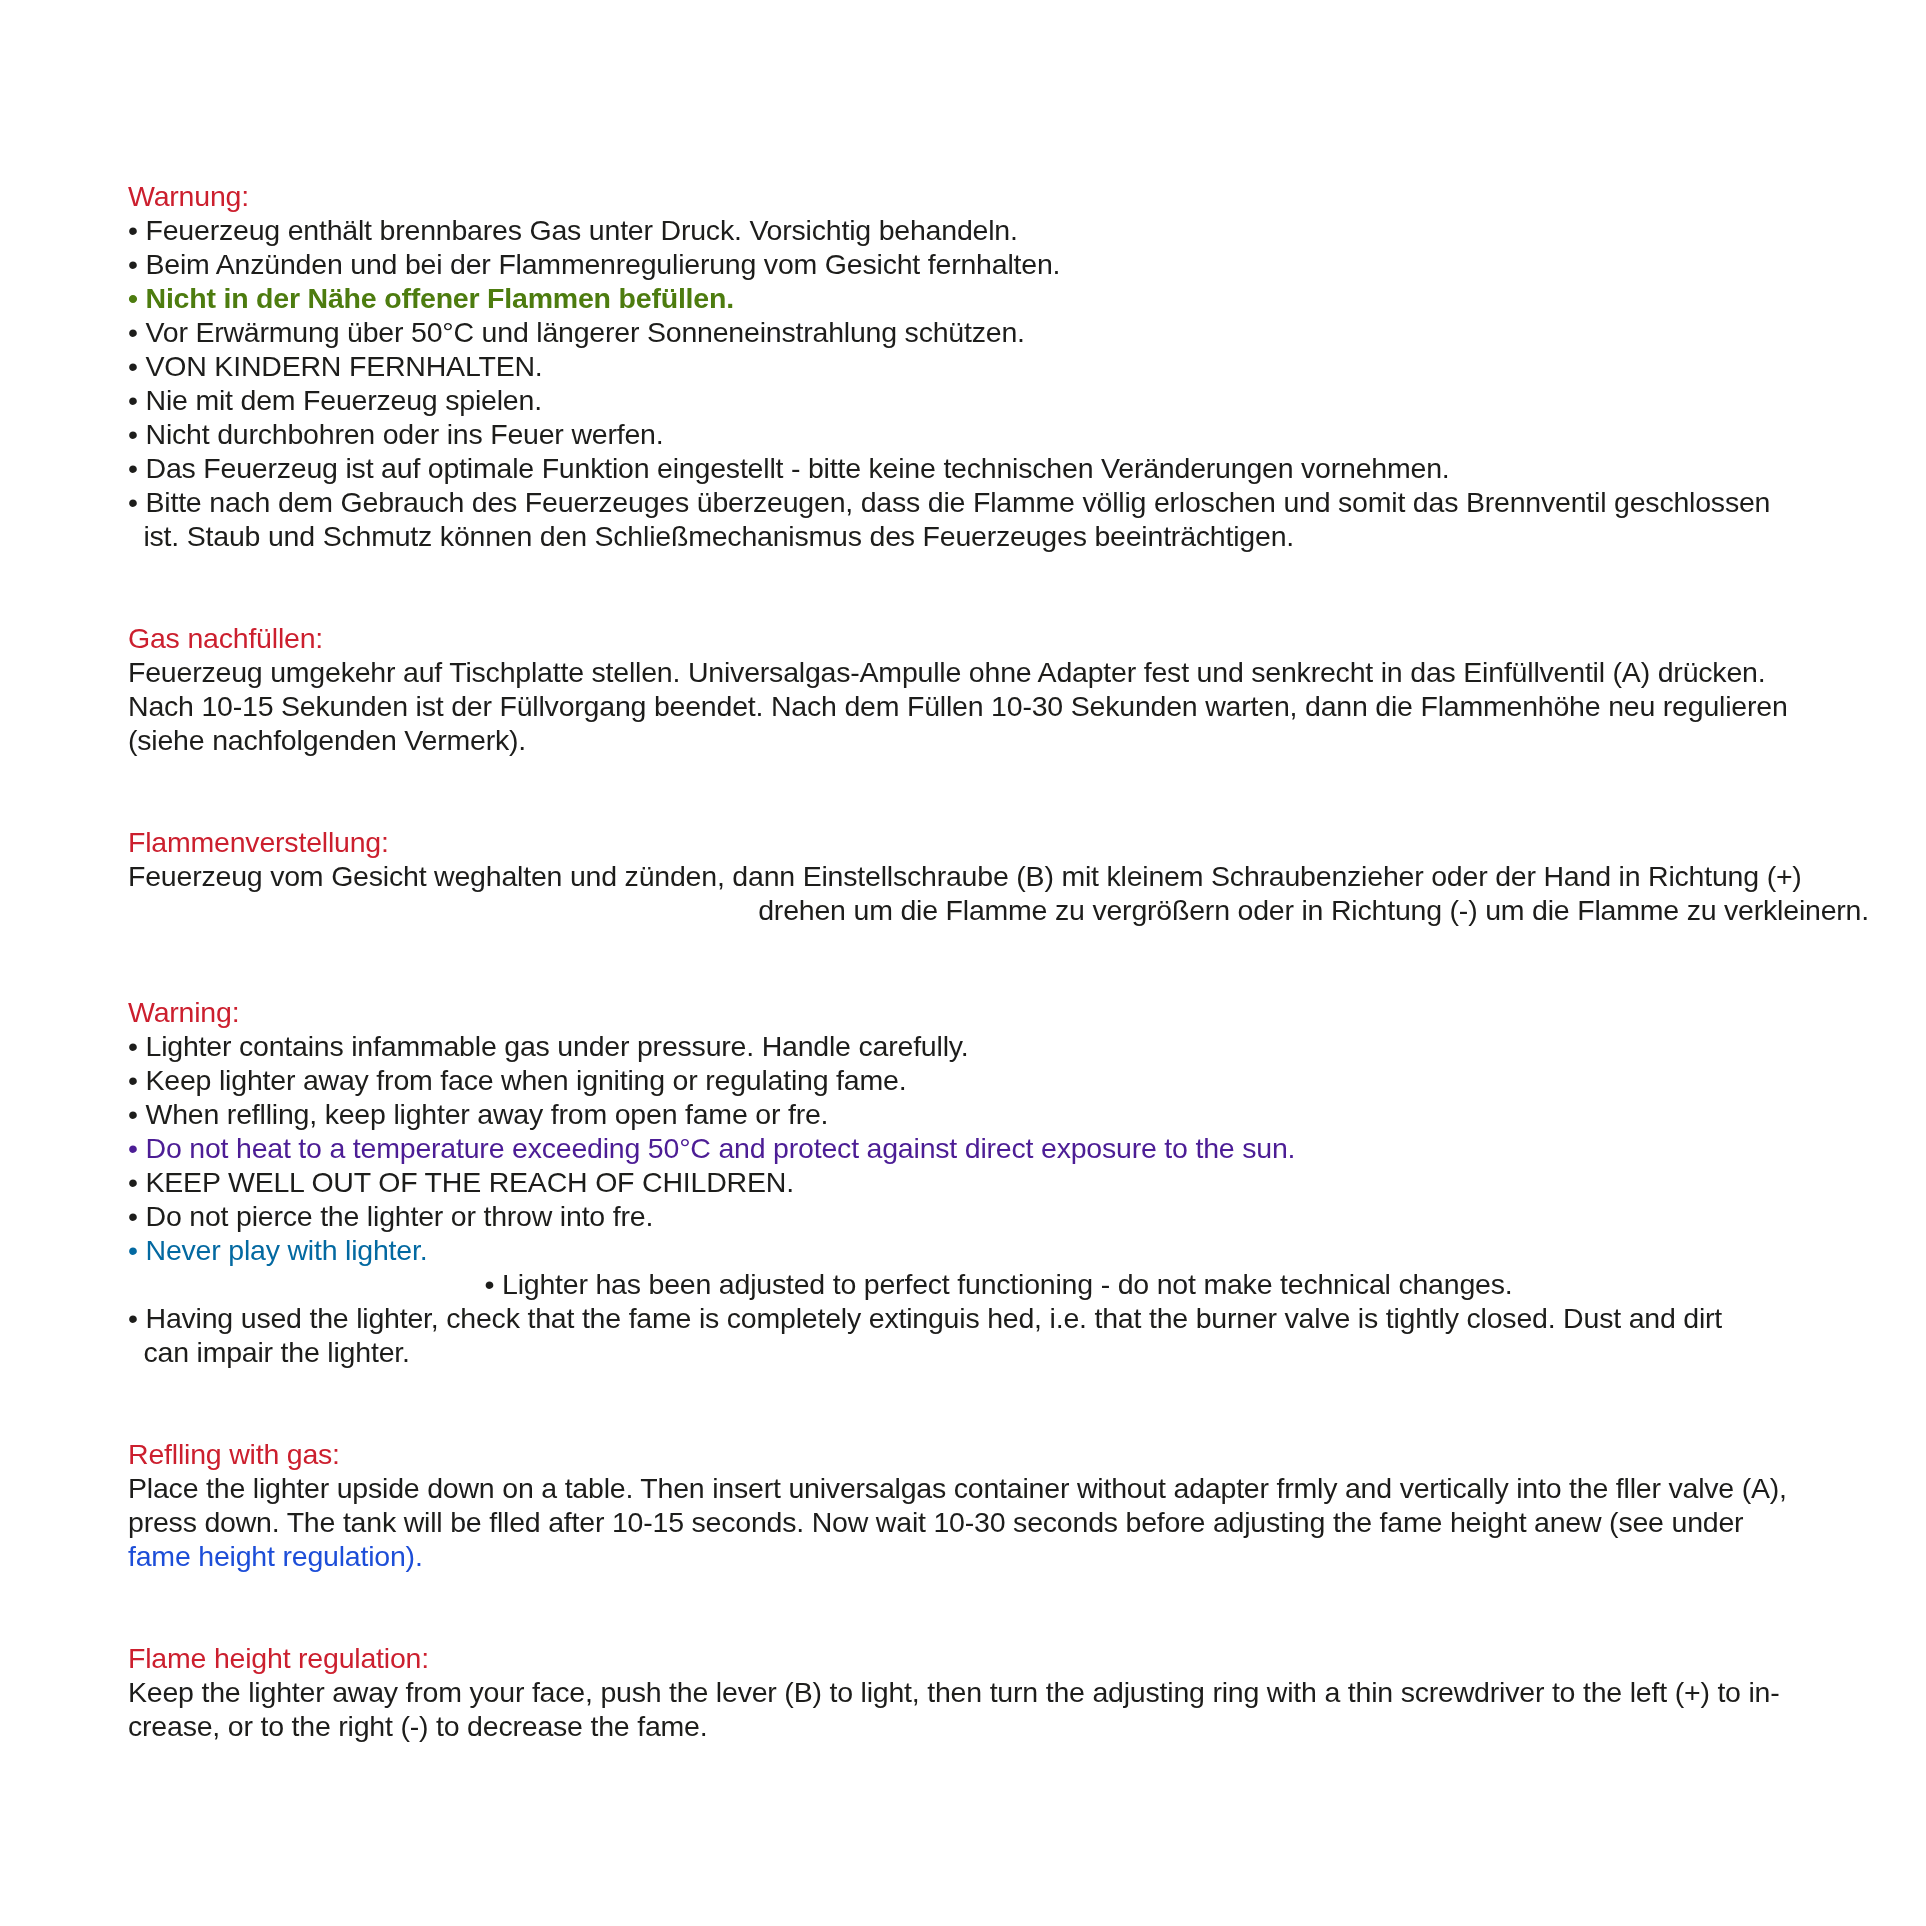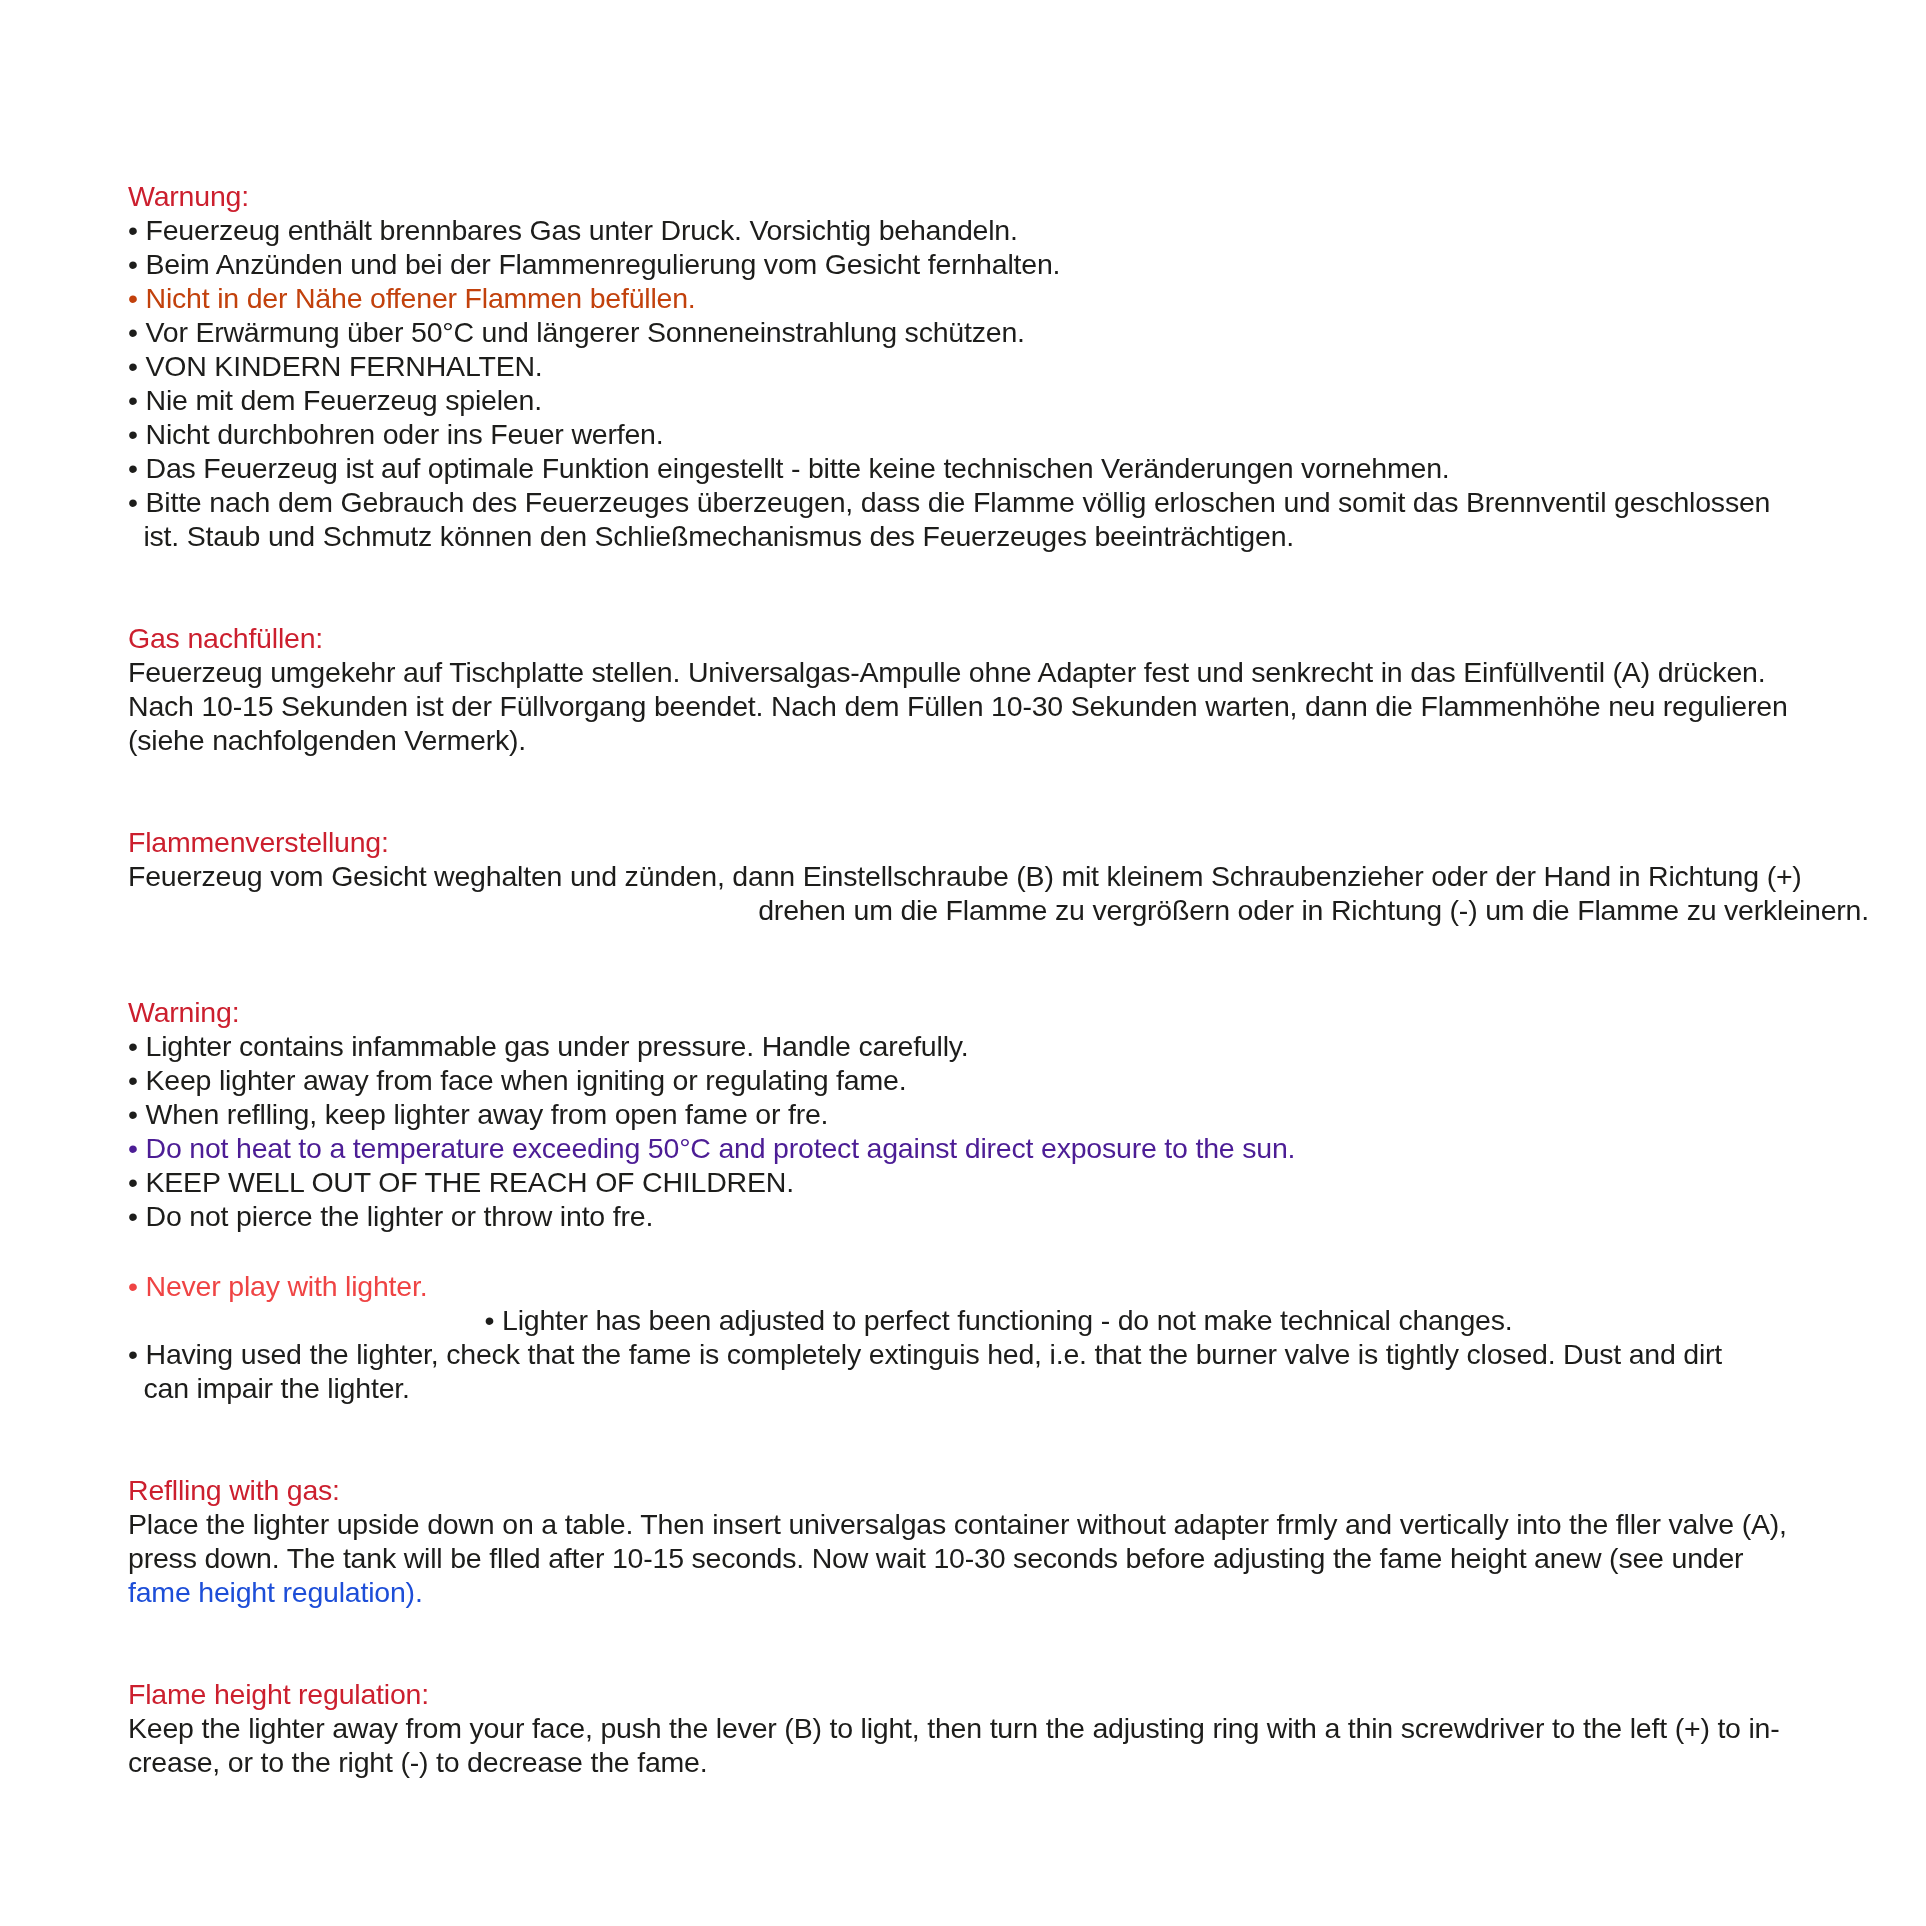--- a/index.html
+++ b/index.html
@@ -41,21 +41,21 @@
   }
 </style>
 </head>
 <body style="background: rgb(255, 255, 255);">
 
 <main class="sheet">
     <section class="section">
       <div class="section-heading" style="color: rgb(204, 31, 46);">Warnung:</div>
       <div class="text-line" style="color: rgb(29, 29, 27);">• Feuerzeug enthält brennbares Gas unter Druck. Vorsichtig behandeln.</div>
       <div class="text-line" style="color: rgb(29, 29, 27);">• Beim Anzünden und bei der Flammenregulierung vom Gesicht fernhalten.</div>
-      <div class="text-line" style="color: #c2410c;">• Nicht in der Nähe offener Flammen befüllen.</div>
+      <div class="text-line" style="color: #4d7c0f; font-weight: bold;">• Nicht in der Nähe offener Flammen befüllen.</div>
       <div class="text-line" style="color: rgb(29, 29, 27);">• Vor Erwärmung über 50°C und längerer Sonneneinstrahlung schützen.</div>
       <div class="text-line" style="color: rgb(29, 29, 27);">• VON KINDERN FERNHALTEN.</div>
       <div class="text-line" style="color: rgb(29, 29, 27);">• Nie mit dem Feuerzeug spielen.</div>
       <div class="text-line" style="color: rgb(29, 29, 27);">• Nicht durchbohren oder ins Feuer werfen.</div>
       <div class="text-line" style="color: rgb(29, 29, 27);">• Das Feuerzeug ist auf optimale Funktion eingestellt - bitte keine technischen Veränderungen vornehmen.</div>
       <div class="text-line" style="color: rgb(29, 29, 27);">• Bitte nach dem Gebrauch des Feuerzeuges überzeugen, dass die Flamme völlig erloschen und somit das Brennventil geschlossen</div>
       <div class="text-line" style="color: rgb(29, 29, 27);">  ist. Staub und Schmutz können den Schließmechanismus des Feuerzeuges beeinträchtigen.</div>
     </section>
     <section class="section">
       <div class="section-heading" style="color: rgb(204, 31, 46);">Gas nachfüllen:</div>
@@ -69,21 +69,21 @@
       <div class="text-line" style="color: rgb(29, 29, 27); text-align: right;">drehen um die Flamme zu vergrößern oder in Richtung (-) um die Flamme zu verkleinern.</div>
     </section>
     <section class="section">
       <div class="section-heading" style="color: rgb(204, 31, 46);">Warning:</div>
       <div class="text-line" style="color: rgb(29, 29, 27);">• Lighter contains infammable gas under pressure. Handle carefully.</div>
       <div class="text-line" style="color: rgb(29, 29, 27);">• Keep lighter away from face when igniting or regulating fame.</div>
       <div class="text-line" style="color: rgb(29, 29, 27);">• When reflling, keep lighter away from open fame or fre.</div>
       <div class="text-line" style="color: #4c1d95;">• Do not heat to a temperature exceeding 50°C and protect against direct exposure to the sun.</div>
       <div class="text-line" style="color: rgb(29, 29, 27);">• KEEP WELL OUT OF THE REACH OF CHILDREN.</div>
       <div class="text-line" style="color: rgb(29, 29, 27);">• Do not pierce the lighter or throw into fre.</div>
-      <div class="text-line" style="color: #ef4444; margin-top: 36px;">• Never play with lighter.</div>
+      <div class="text-line" style="color: #0369a1;">• Never play with lighter.</div>
       <div class="text-line" style="color: rgb(29, 29, 27); text-align: center;">• Lighter has been adjusted to perfect functioning - do not make technical changes.</div>
       <div class="text-line" style="color: rgb(29, 29, 27);">• Having used the lighter, check that the fame is completely extinguis hed, i.e. that the burner valve is tightly closed. Dust and dirt</div>
       <div class="text-line" style="color: rgb(29, 29, 27);">  can impair the lighter.</div>
     </section>
     <section class="section">
       <div class="section-heading" style="color: rgb(204, 31, 46);">Reflling with gas:</div>
       <div class="text-line" style="color: rgb(29, 29, 27);">Place the lighter upside down on a table. Then insert universalgas container without adapter frmly and vertically into the fller valve (A),</div>
       <div class="text-line" style="color: rgb(29, 29, 27);">press down. The tank will be flled after 10-15 seconds. Now wait 10-30 seconds before adjusting the fame height anew (see under</div>
       <div class="text-line" style="color: #1d4ed8;">fame height regulation).</div>
     </section>

